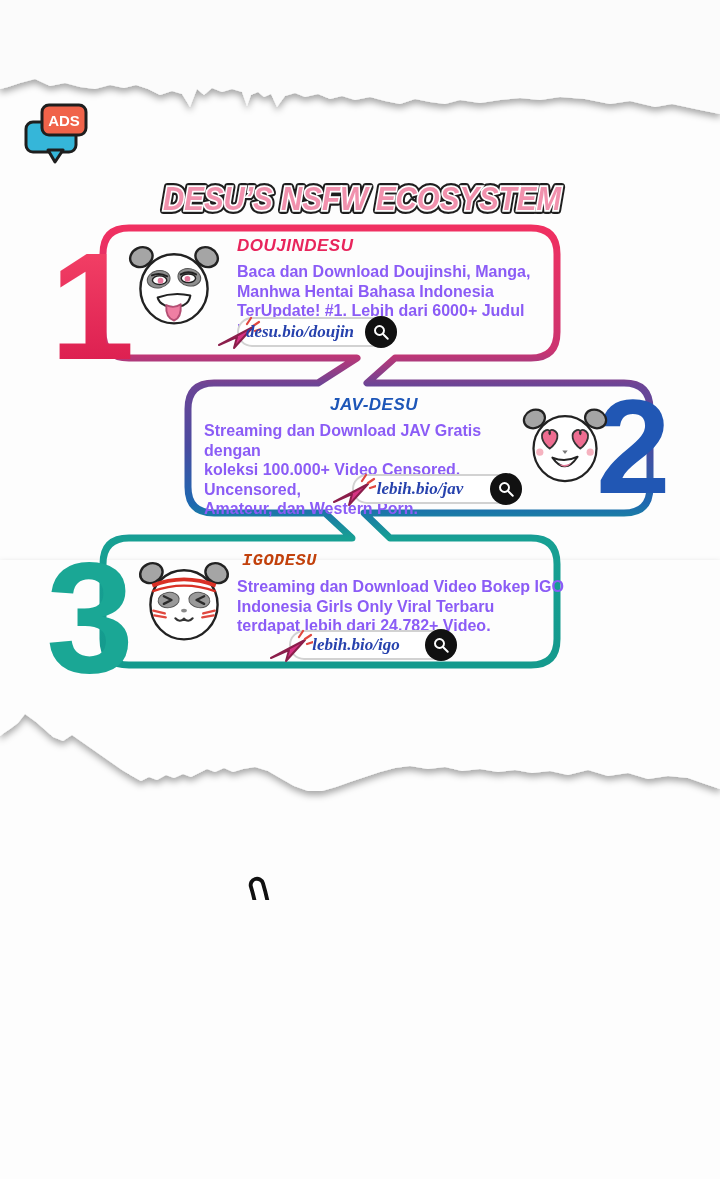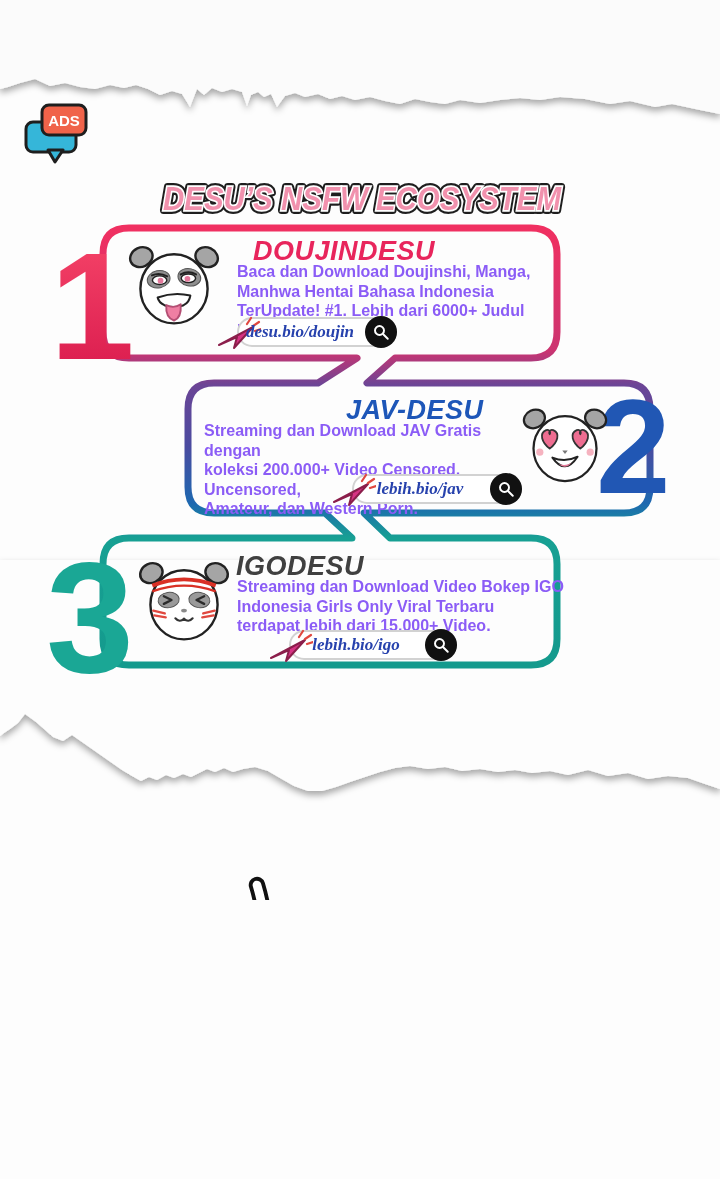--- a/index.html
+++ b/index.html
@@ -10,24 +10,24 @@
 
   
   .rank{position:absolute;font-weight:800;line-height:1;letter-spacing:-2px;
         font-family:"Liberation Sans",sans-serif;}
   .rank1{left:50px;top:230px;font-size:152px;color:#ee2a5b;
          background:linear-gradient(#f64569,#d91a4d);-webkit-background-clip:text;background-clip:text;color:transparent;}
   .rank2{left:596px;top:380px;font-size:134px;color:#2157b4;}
   .rank3{left:46px;top:538px;font-size:158px;color:#1aa795;}
 
   
-  .card-title{position:absolute;font-weight:bold;font-style:italic;font-size:27px;letter-spacing:.5px;margin-left:16px;}
+  .card-title{position:absolute;font-weight:bold;font-style:italic;font-size:17px;letter-spacing:.5px;}
   .t1{left:237px;top:236px;color:#e8255c;}
   .t2{left:330px;top:395px;width:190px;text-align:left;color:#1d56b8;}
-  .t3{left:220px;top:551px;color:#404040;}
+  .t3{left:242px;top:551px;color:#c2410c;font-family:Liberation Mono, monospace;}
   .card-desc{position:absolute;font-size:16px;line-height:19.5px;font-weight:bold;
              color:#8b5cf6;white-space:pre-line;}
   .d1{left:237px;top:262px;width:330px;}
   .d2{left:204px;top:421px;width:336px;}
   .d3{left:237px;top:577px;width:330px;}
 
   
   .pill{position:absolute;height:30px;background:#fff;border:2px solid #d2d2d2;border-radius:17px;
         box-sizing:border-box;}
   .pill .url{position:absolute;left:0;right:34px;top:0;bottom:0;display:flex;align-items:center;justify-content:center;
@@ -168,27 +168,27 @@
     <path d="M41 64 Q45.5 69 50 64.5 Q54.5 69 59 64" stroke="#333" stroke-width="2.2" fill="none" stroke-linecap="round"></path>
   </svg>
 
   <div class="card-title t1">DOUJINDESU</div>
   <div class="card-desc d1">Baca dan Download Doujinshi, Manga,
 Manhwa Hentai Bahasa Indonesia
 TerUpdate! #1. Lebih dari 6000+ Judul Komik.</div>
 
   <div class="card-title t2">JAV-DESU</div>
   <div class="card-desc d2">Streaming dan Download JAV Gratis dengan
-koleksi 200.000+ Video Censored, Uncensored,
+koleksi 100.000+ Video Censored, Uncensored,
 Amateur, dan Western Porn.</div>
 
   <div class="card-title t3">IGODESU</div>
   <div class="card-desc d3">Streaming dan Download Video Bokep IGO
 Indonesia Girls Only Viral Terbaru
-terdapat lebih dari 15.000+ Video.</div>
+terdapat lebih dari 24.782+ Video.</div>
 
   <div class="pill pill1">
     <svg class="cursor" viewBox="0 0 46 40">
       <path d="M4 30 L38 12 L19 33 L22 22 Z" fill="#d63384" stroke="#8b1e4b" stroke-width="2" stroke-linejoin="round"></path>
       <path d="M32 9 L36 3 M38 11 L44 7 M40 16 L46 14" stroke="#e0483f" stroke-width="2.2" stroke-linecap="round"></path>
     </svg>
     <span class="url">desu.bio/doujin</span>
     <span class="magbtn">
       <svg width="18" height="18" viewBox="0 0 24 24">
         <circle cx="10" cy="10" r="6" fill="none" stroke="#fff" stroke-width="2.6"></circle>

